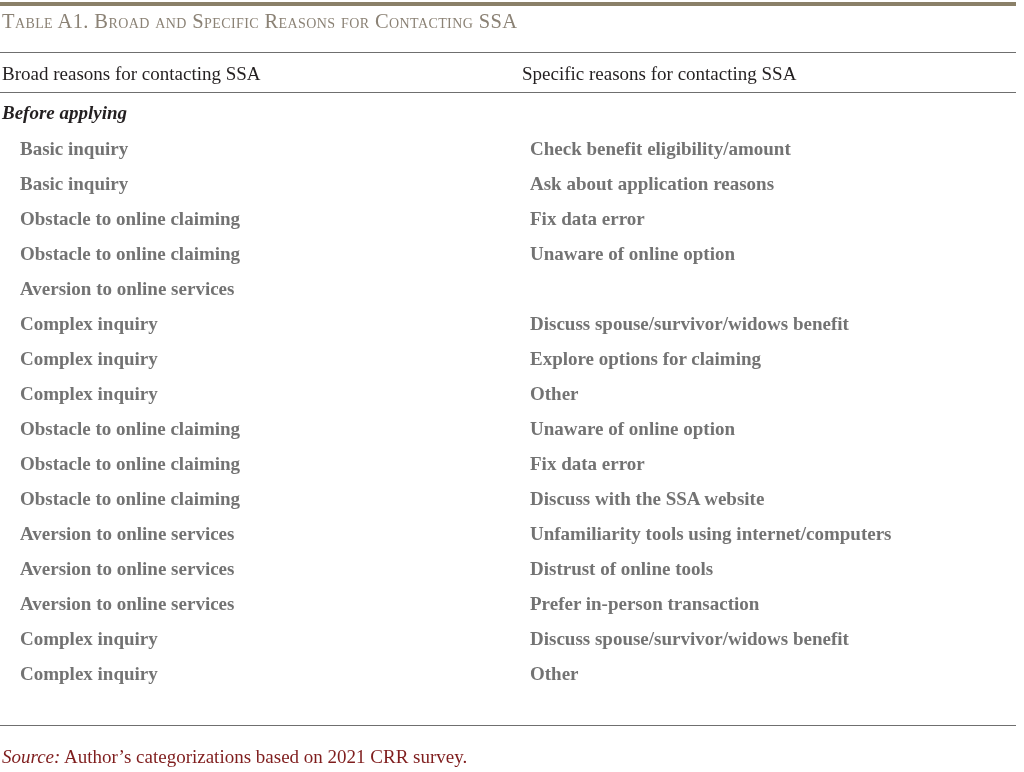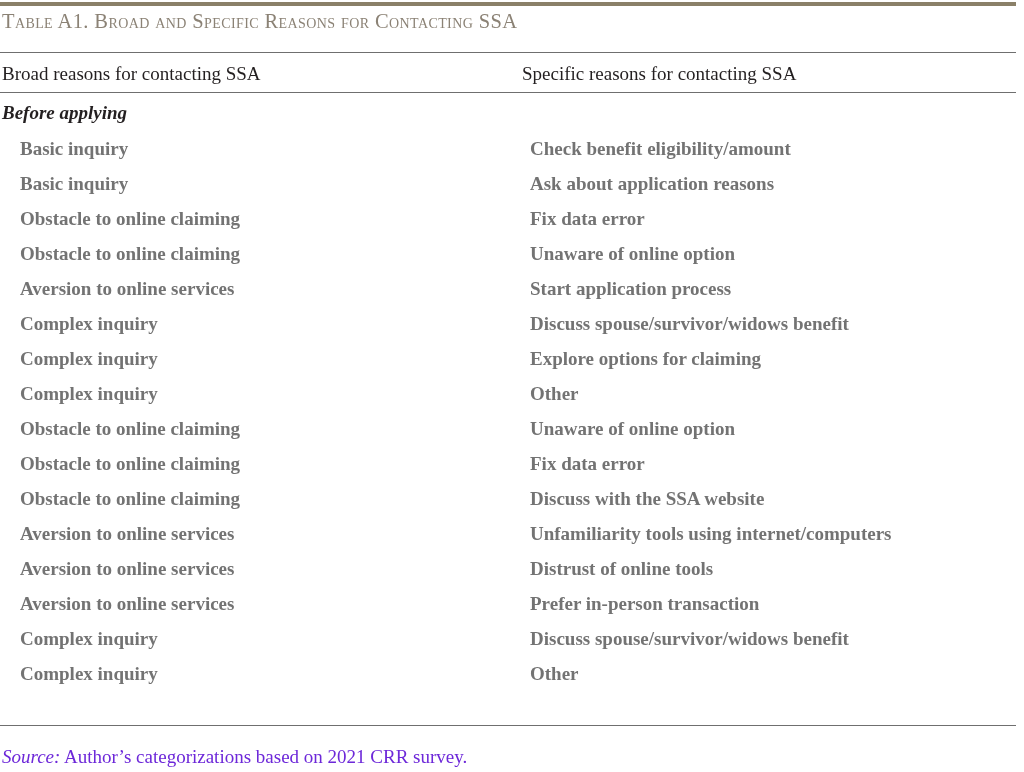--- a/index.html
+++ b/index.html
@@ -105,21 +105,21 @@
   .cell.broad    { left: 20px; }
   .cell.specific { left: 522px; margin-left: 8px; }
 
   
   .source-note {
     position: absolute;
     left: 2px;
     top: 745px;
     font-size: 19px;
     line-height: 24px;
-    color: #6d28d9;
+    color: #7f1d1d;
     white-space: nowrap;
   }
   .source-note .lead {
     font-style: italic;
   }
 </style>
 </head>
 <body>
 
 <div class="page">
@@ -149,21 +149,20 @@
       <div class="row">
         <span class="cell broad">Obstacle to online claiming</span>
         <span class="cell specific">Fix data error</span>
       </div>
       <div class="row">
         <span class="cell broad">Obstacle to online claiming</span>
         <span class="cell specific">Unaware of online option</span>
       </div>
       <div class="row">
         <span class="cell broad">Aversion to online services</span>
-        <span class="cell specific">Start application process</span>
       </div>
       <div class="row">
         <span class="cell broad">Complex inquiry</span>
         <span class="cell specific">Discuss spouse/survivor/widows benefit</span>
       </div>
       <div class="row">
         <span class="cell broad">Complex inquiry</span>
         <span class="cell specific">Explore options for claiming</span>
       </div>
       <div class="row">

